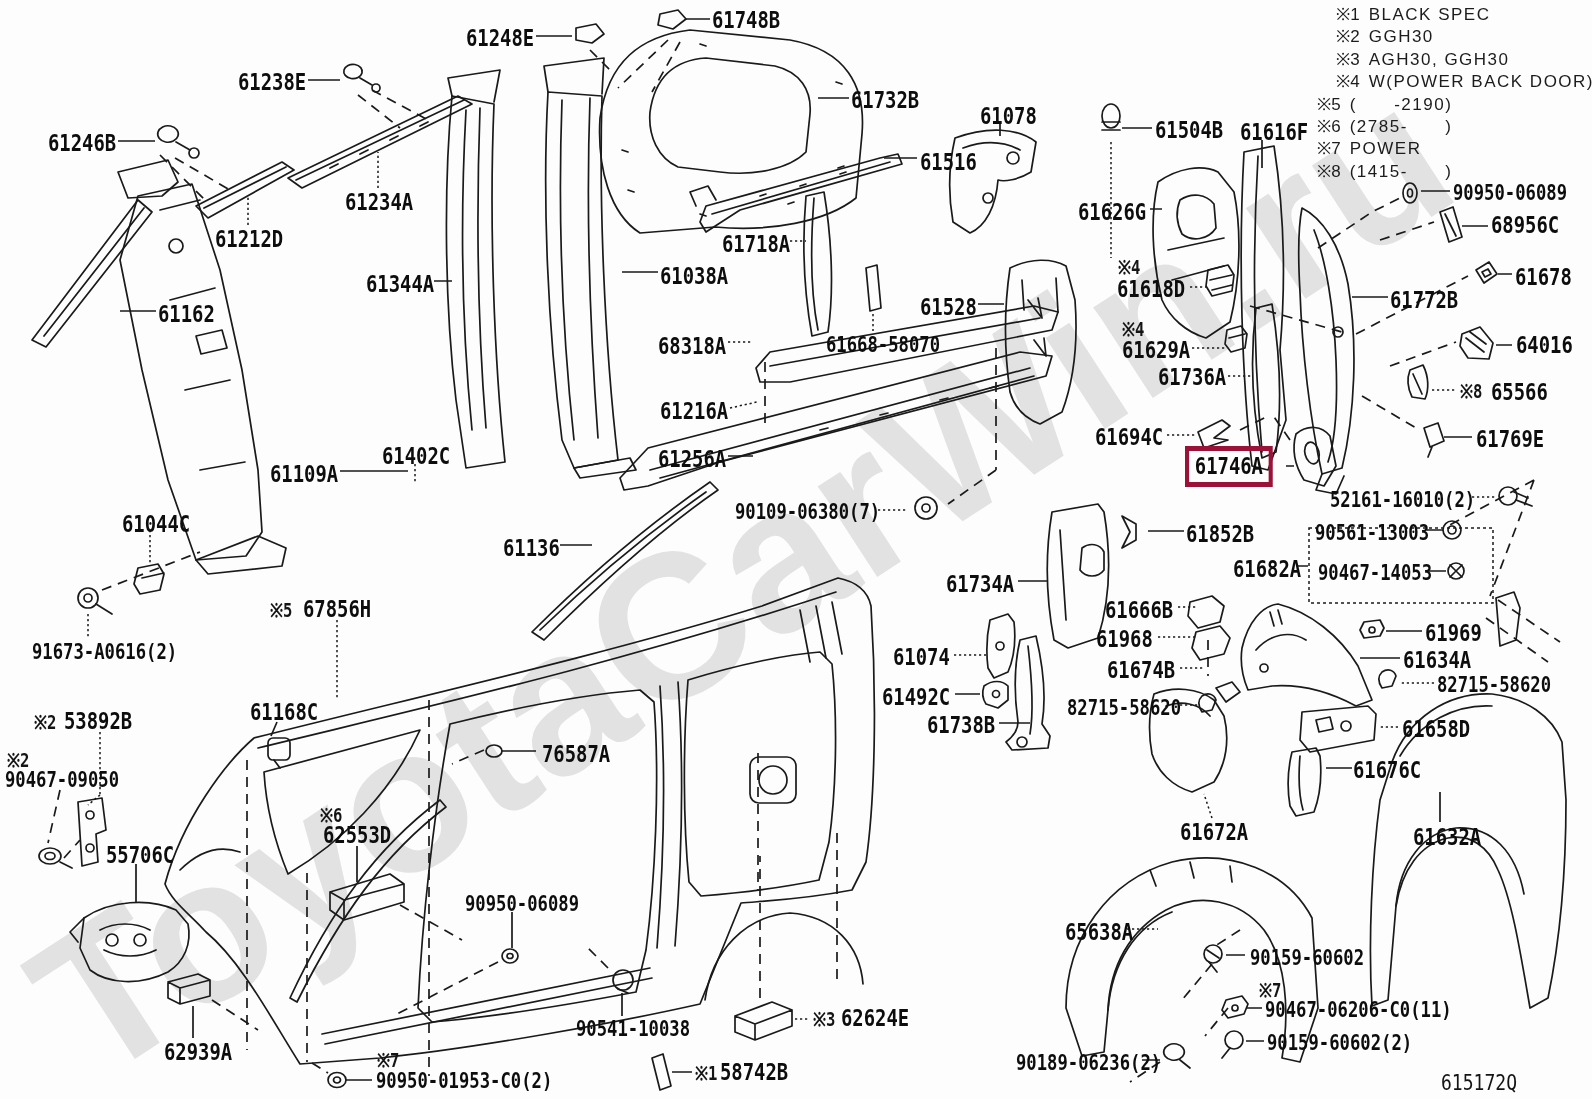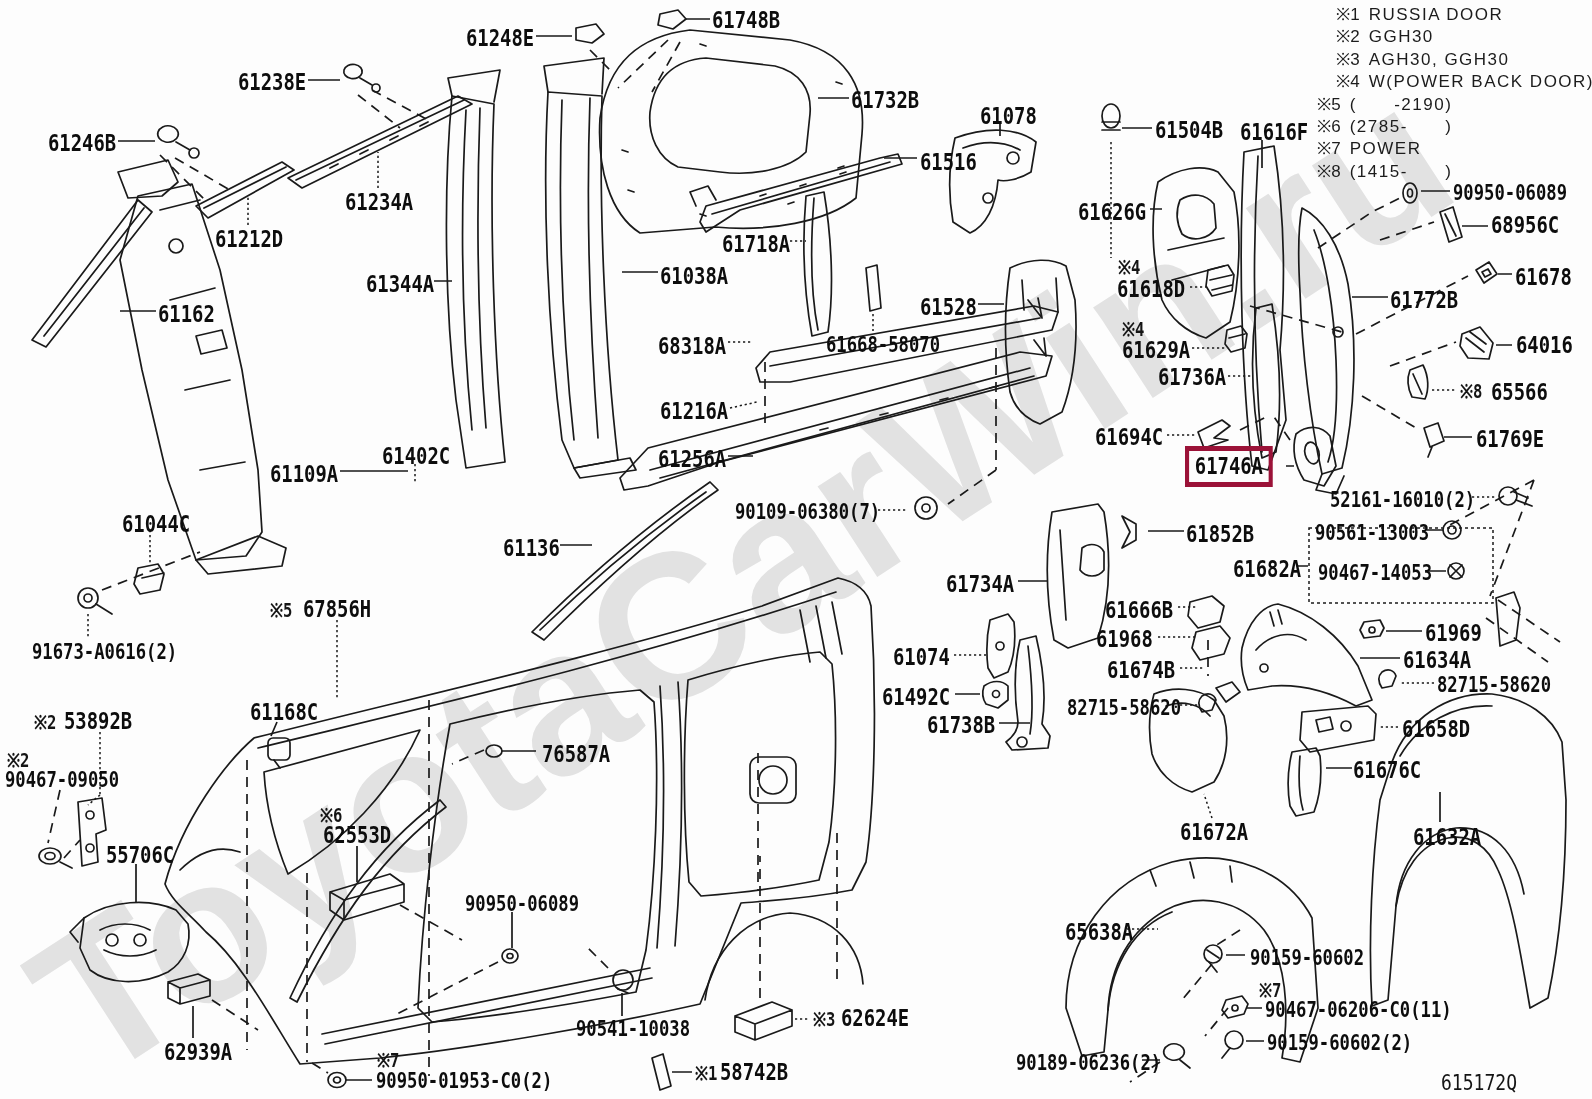--- a/index.html
+++ b/index.html
@@ -330,21 +330,21 @@
       <div class="lbl mark" style="left: 813px; top: 1010px;">※3</div>
       <div class="lbl mark" style="left: 377px; top: 1051px;">※7</div>
       <div class="lbl mark" style="left: 1118px; top: 258px;">※4</div>
       <div class="lbl mark" style="left: 1122px; top: 320px;">※4</div>
       <div class="lbl mark" style="left: 1460px; top: 382px;">※8</div>
       <div class="lbl mark" style="left: 1259px; top: 981px;">※7</div>
       <div class="lbl code" style="left: 1441px; top: 1071px;">615172Q</div>
     </div>
 
   <div class="layer" id="legend-layer">
-      <div class="legend-row" style="left: 1336px; top: 6px;"><span class="lg-mark">※1</span><span>RUSSIA DOOR</span></div>
+      <div class="legend-row" style="left: 1336px; top: 6px;"><span class="lg-mark">※1</span><span>BLACK SPEC</span></div>
       <div class="legend-row" style="left: 1336px; top: 28.4px;"><span class="lg-mark">※2</span><span>GGH30</span></div>
       <div class="legend-row" style="left: 1336px; top: 50.8px;"><span class="lg-mark">※3</span><span>AGH30, GGH30</span></div>
       <div class="legend-row" style="left: 1336px; top: 73.2px;"><span class="lg-mark">※4</span><span>W(POWER BACK DOOR)</span></div>
       <div class="legend-row" style="left: 1317px; top: 95.6px;"><span class="lg-mark">※5</span><span>(      -2190)</span></div>
       <div class="legend-row" style="left: 1317px; top: 118px;"><span class="lg-mark">※6</span><span>(2785-      )</span></div>
       <div class="legend-row" style="left: 1317px; top: 140.4px;"><span class="lg-mark">※7</span><span>POWER</span></div>
       <div class="legend-row" style="left: 1317px; top: 162.8px;"><span class="lg-mark">※8</span><span>(1415-      )</span></div>
     </div>
 </div>
 

